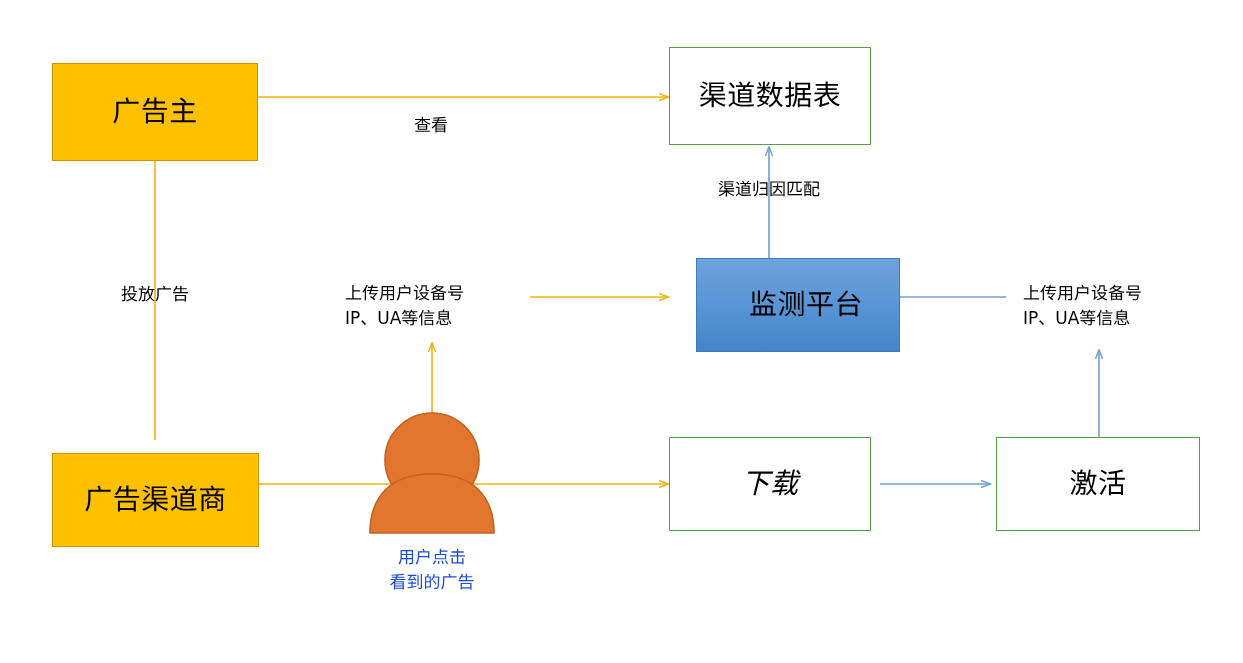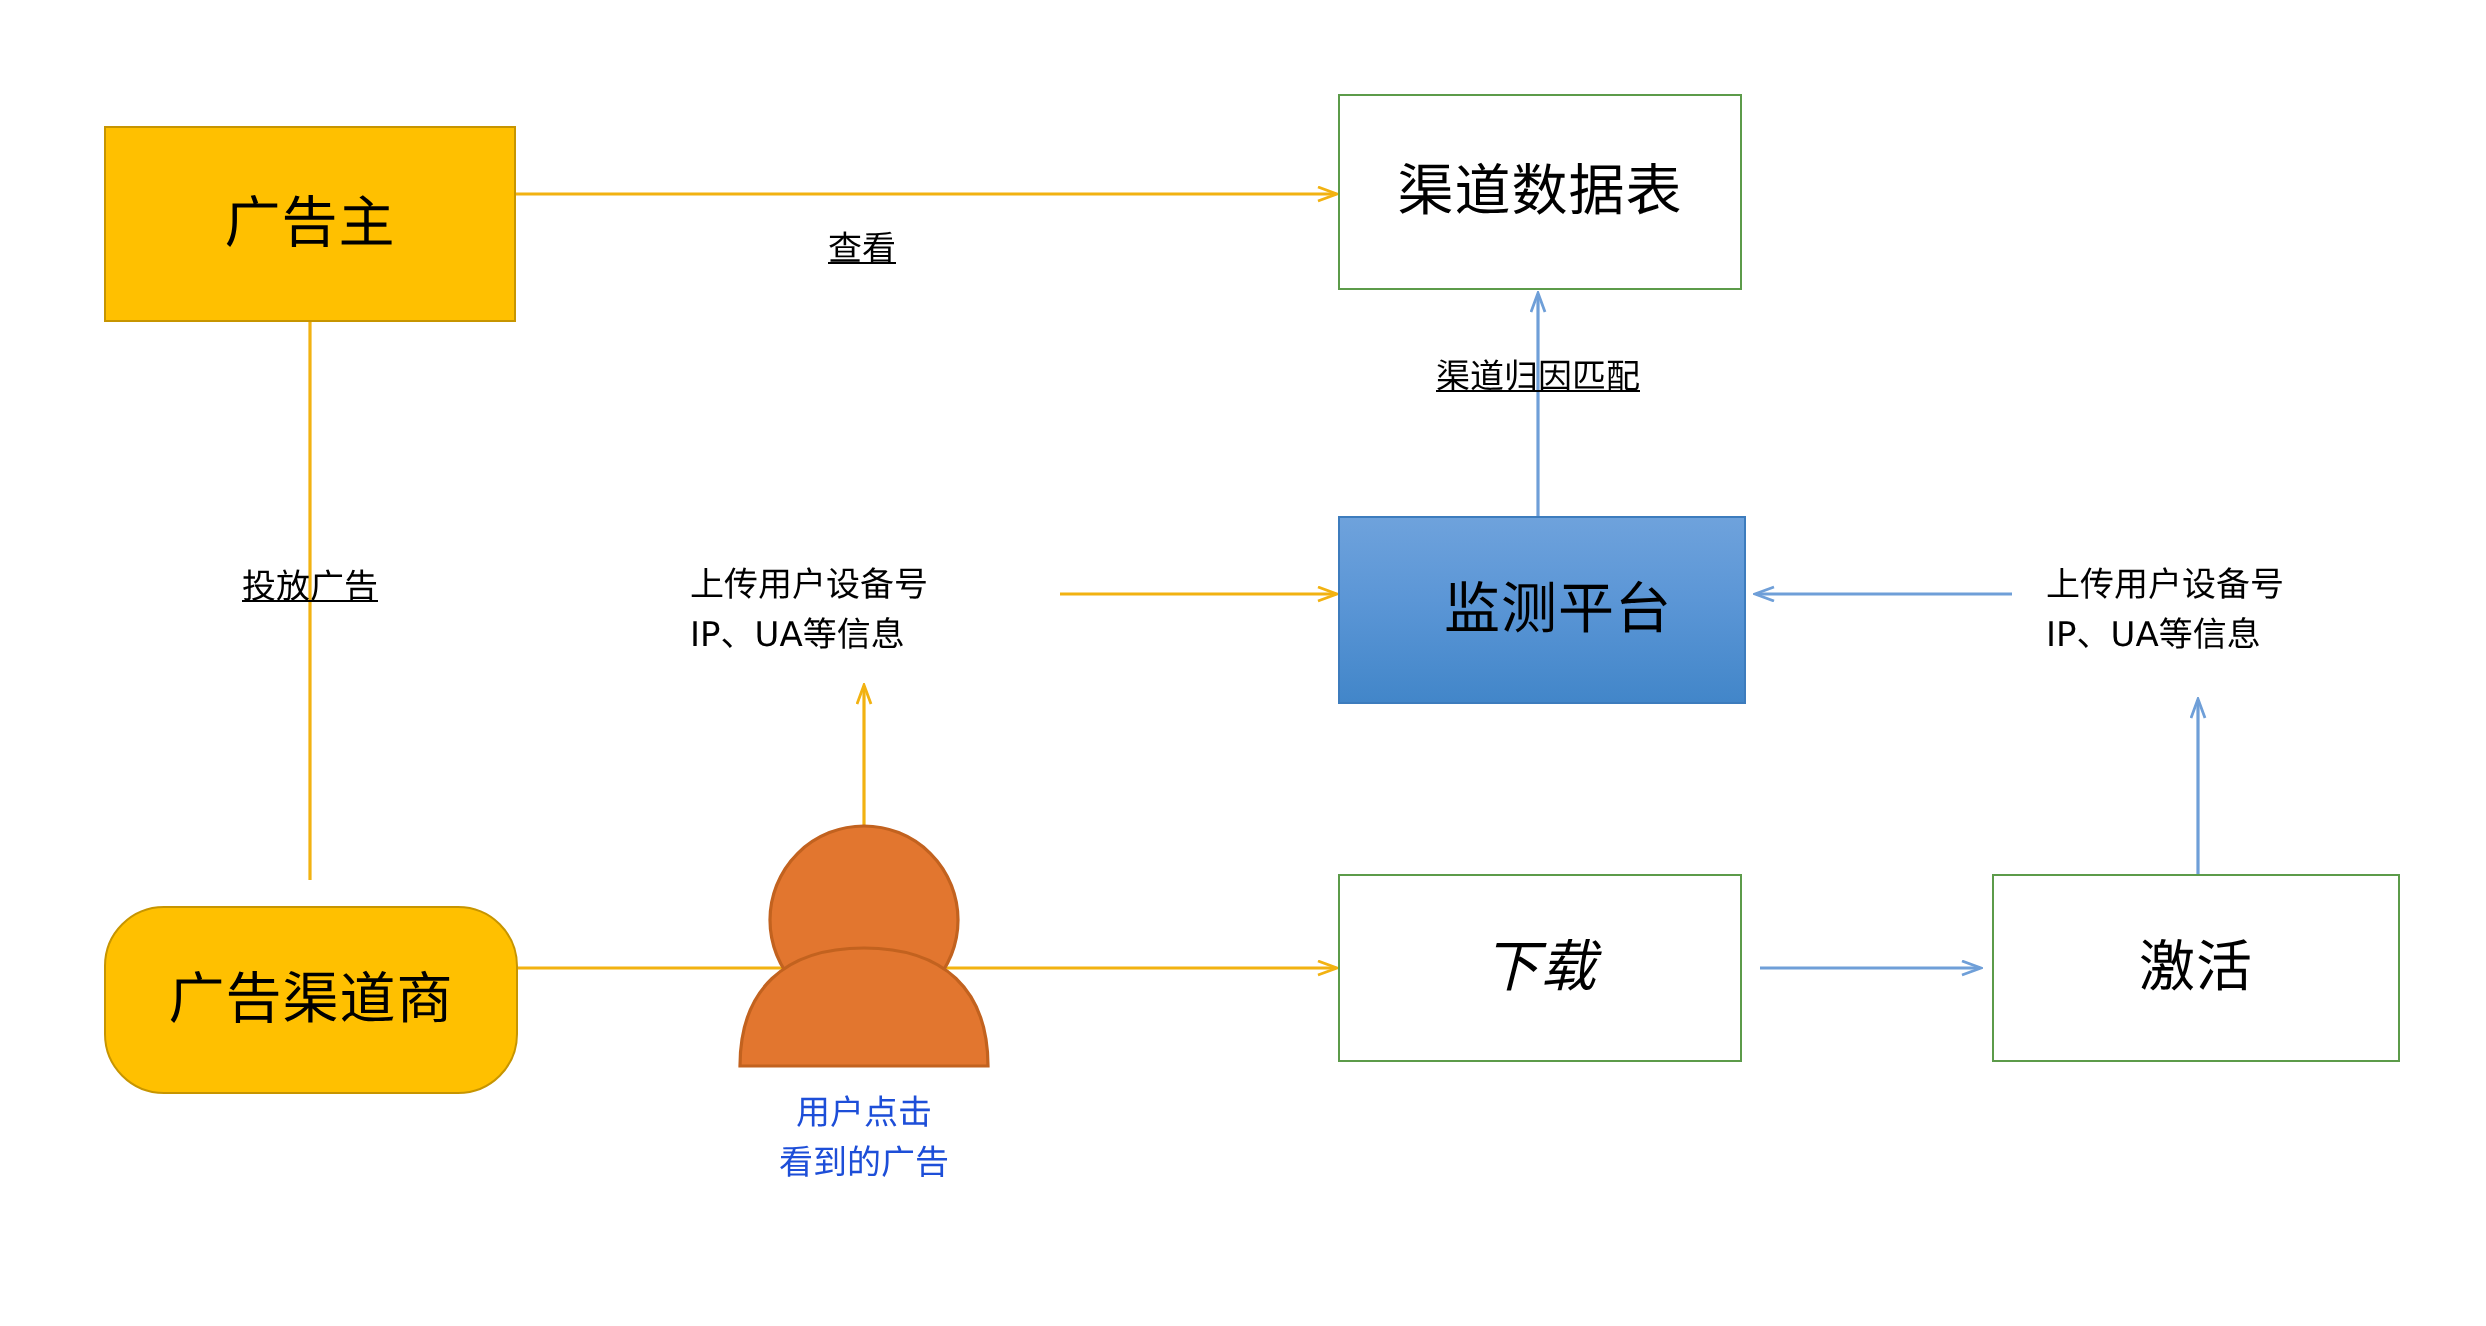--- a/index.html
+++ b/index.html
@@ -56,21 +56,21 @@
   }
 
   .edge-label {
     position: absolute;
     font-size: 17px;
     color: #000000;
     line-height: 1.45;
     white-space: pre-line;
     text-align: left;
   }
-  .edge-label.center { text-align: center; text-decoration: underline; }
+  .edge-label.center { text-align: center; }
 
   .person-caption {
     position: absolute;
     font-size: 17px;
     color: #1d4ed8;
     line-height: 1.45;
     white-space: pre-line;
     text-align: center;
   }
 </style>
@@ -127,25 +127,25 @@
   </svg>
 
   <div class="node amber" style="left:52px; top:47px; width:206px; height:98px;">
     <span class="node-label">广告主</span>
   </div>
 
   <div class="node green" style="left:669px; top:47px; width:202px; height:98px;text-align:right;">
     <span class="node-label">渠道数据表</span>
   </div>
 
-  <div class="node blue" style="left:669px; top:258px; width:204px; height:94px;padding-left:16px;">
+  <div class="node blue" style="left:696px; top:258px; width:204px; height:94px;padding-left:16px;">
     <span class="node-label">监测平台</span>
   </div>
 
-  <div class="node amber" style="left:52px; top:437px; width:207px; height:94px;border-radius:30px;">
+  <div class="node amber" style="left:52px; top:437px; width:207px; height:94px;">
     <span class="node-label">广告渠道商</span>
   </div>
 
   <div class="node green" style="left:669px; top:437px; width:202px; height:94px;font-style:italic;">
     <span class="node-label">下载</span>
   </div>
 
   <div class="node green" style="left:996px; top:437px; width:204px; height:94px;">
     <span class="node-label">激活</span>
   </div>

